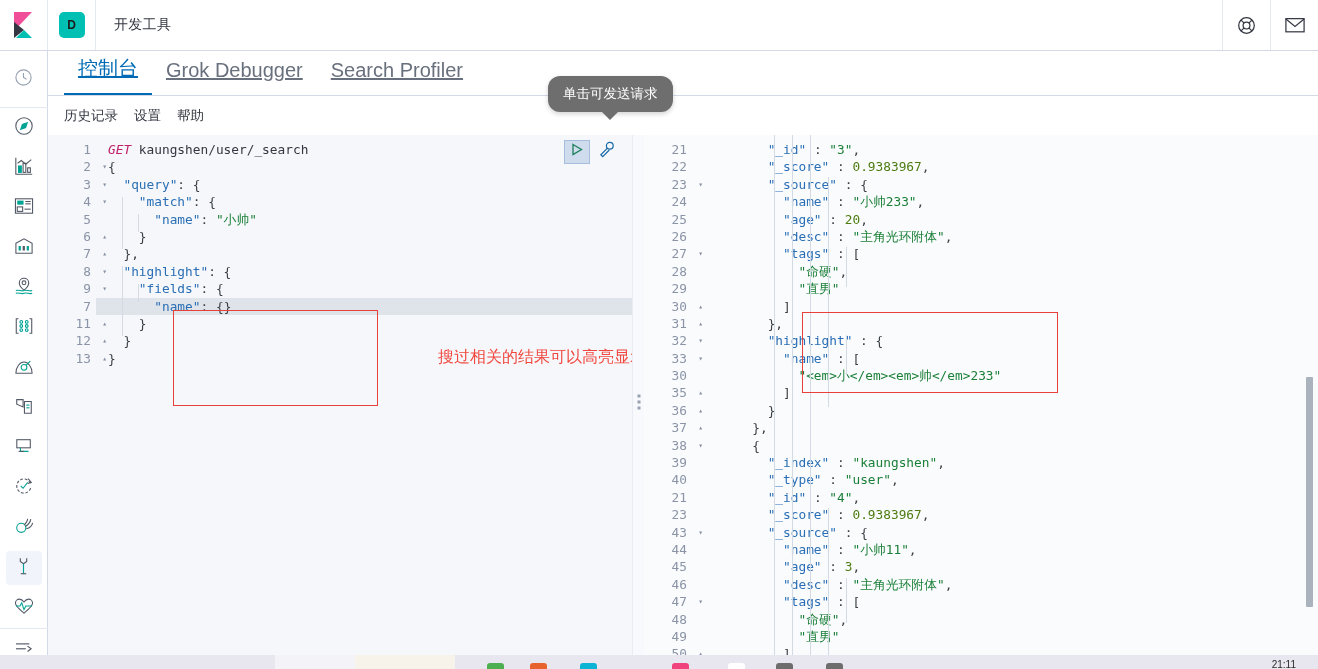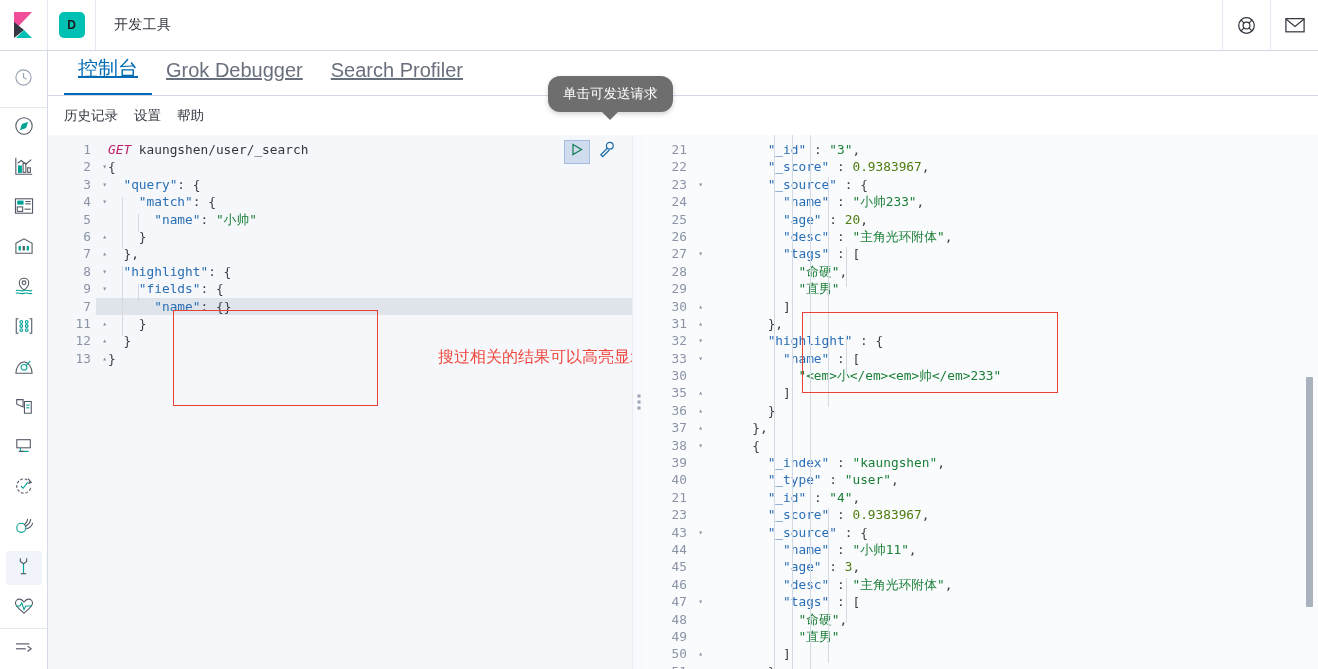--- a/index.html
+++ b/index.html
@@ -489,14 +489,26 @@
         </div>
         <div class="redbox" style="left:158px; top:177px; width:256px; height:81px;"></div>
         <div class="vscroll"></div>
       </div>
 
     </div>
   </div>
 
   <div class="tooltip">单击可发送请求</div>
 
+  <div class="taskbar">
+    <div class="tb-strip" style="left:275px; width:80px; background:#f4f3f8;"></div>
+    <div class="tb-strip" style="left:355px; width:100px; background:#f7f2ea;"></div>
+    <div class="tb-ic" style="left:487px; background:#4caf50;"></div>
+    <div class="tb-ic" style="left:530px; background:#e8622e;"></div>
+    <div class="tb-ic" style="left:580px; background:#0bb4d4;"></div>
+    <div class="tb-ic" style="left:672px; background:#f0427c;"></div>
+    <div class="tb-ic" style="left:728px; background:#ffffff;"></div>
+    <div class="tb-ic" style="left:776px; background:#6d6d6d;"></div>
+    <div class="tb-ic" style="left:826px; background:#6d6d6d;"></div>
+    <div class="tb-clock">21:11</div>
+  </div>
 
 </div>
 
 </body></html>

